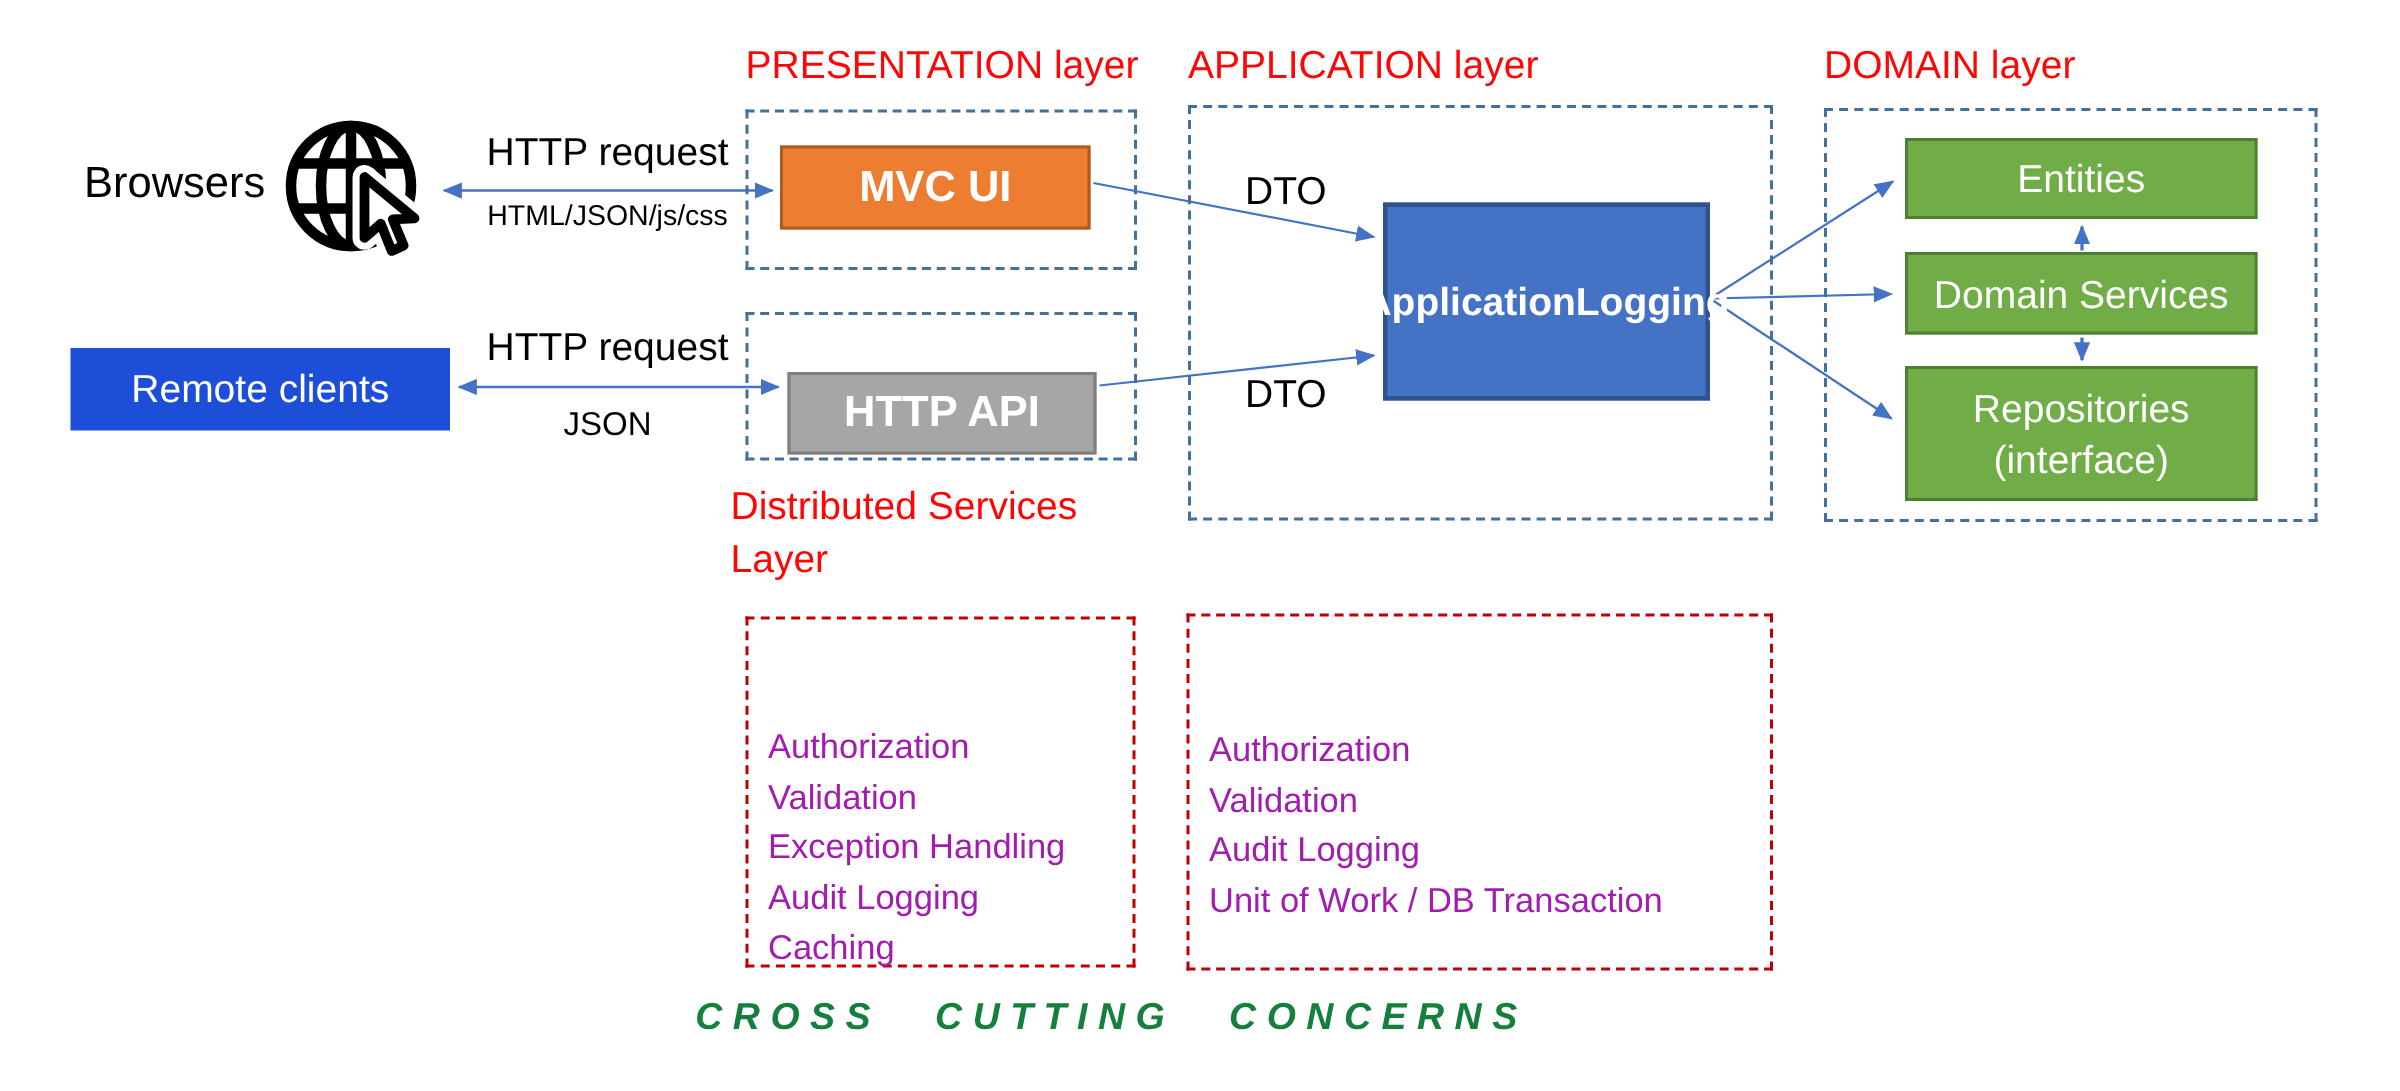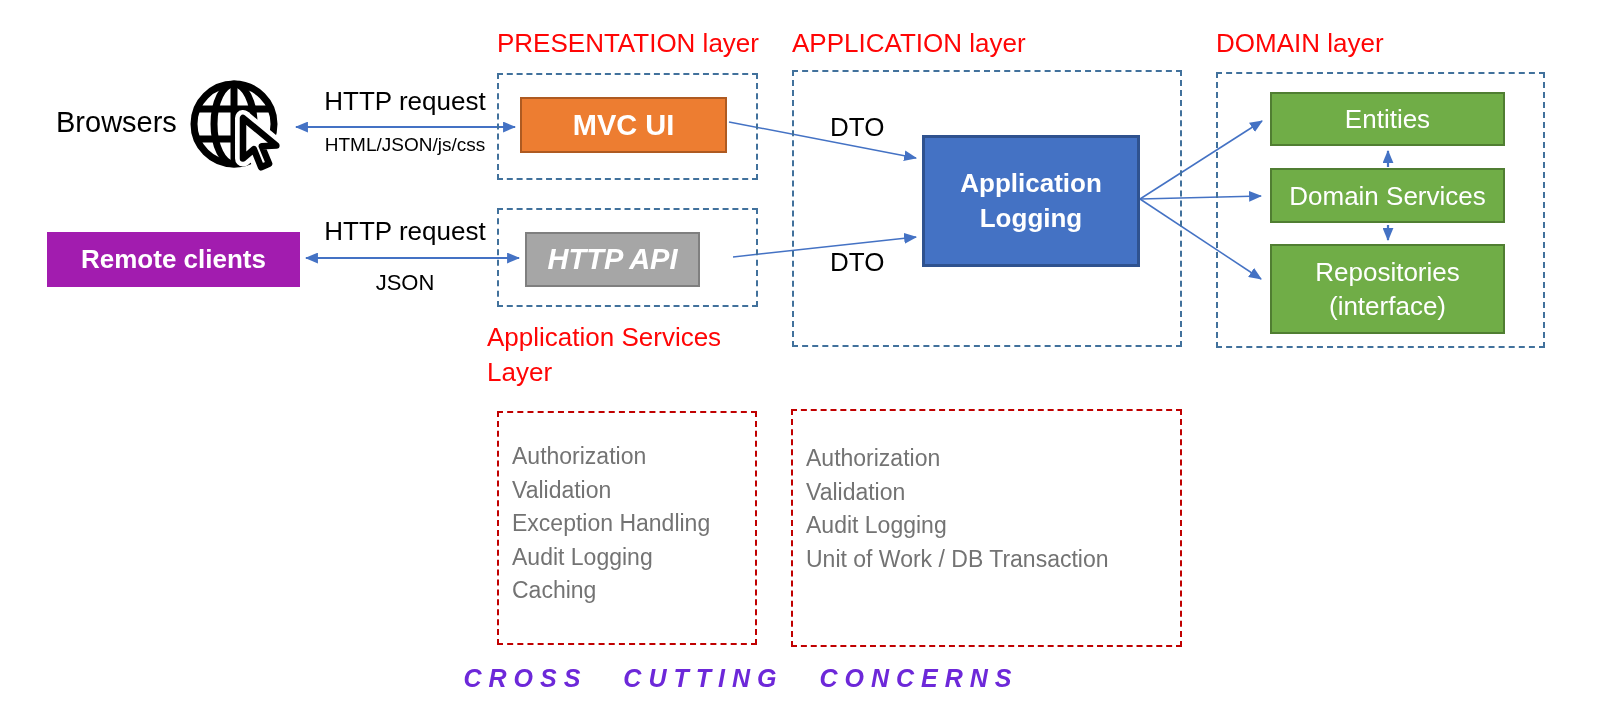--- a/index.html
+++ b/index.html
@@ -21,32 +21,32 @@
   .dash-blue{position:absolute;border:2px dashed #41719C;box-sizing:border-box;}
   .dash-red{position:absolute;border:2px dashed #C00000;box-sizing:border-box;}
 
   
   .fillbox{
     position:absolute;display:flex;align-items:center;justify-content:center;
     color:#ffffff;text-align:center;box-sizing:border-box;
   }
   .mvc{background:#ED7D31;border:2px solid #AE5A21;font-size:29px;font-weight:bold;}
   .api{background:#A6A6A6;border:2px solid #7F7F7F;font-size:29px;font-weight:bold;}
-  .apps{background:#4472C4;border:3px solid #2F528F;font-size:26px;font-weight:bold;line-height:35px;flex-direction:column;}
+  .apps{background:#4472C4;border:3px solid #2F528F;font-size:26px;font-weight:bold;line-height:35px;flex-direction:row;}
   .green{background:#70AD47;border:2px solid #507E32;font-size:26px;line-height:34px;padding:0 6px;}
-  .remote{background:#a21caf;font-size:26px;font-weight:bold;}
+  .remote{background:#1d4ed8;font-size:26px;}
 
   
   .blabel{position:absolute;color:#000000;text-align:center;white-space:nowrap;}
 
   
-  .concerns{position:absolute;color:#737373;font-size:23px;line-height:33.5px;}
+  .concerns{position:absolute;color:#a21caf;font-size:23px;line-height:33.5px;margin-top:41px;}
 
   .footer-text{
-    position:absolute;color:#6d28d9;font-size:25px;font-weight:600;font-style:italic;
+    position:absolute;color:#15803d;font-size:25px;font-weight:600;font-style:italic;
     letter-spacing:7px;word-spacing:22px;text-align:center;white-space:nowrap;
   }
 </style>
 </head>
 <body>
 
 <div class="canvas">
 
   <svg class="arrows" viewBox="0 0 1600 727">
     <defs>
@@ -93,25 +93,25 @@
   <div class="blabel" style="left:317px;top:216px;width:176px;font-size:26px;">HTTP request</div>
   <div class="blabel" style="left:317px;top:270px;width:176px;font-size:22px;">JSON</div>
 
   <div class="layer-title" style="left:497px;top:28px;width:261px;">PRESENTATION layer</div>
   <div class="dash-blue" style="left:497px;top:73px;width:261px;height:107px;"></div>
   <div class="fillbox mvc" style="left:520px;top:97px;width:207px;height:56px;">
     <span>MVC UI</span>
   </div>
 
   <div class="dash-blue" style="left:497px;top:208px;width:261px;height:99px;"></div>
-  <div class="fillbox api" style="left:525px;top:232px;width:175px;height:55px;font-style:italic;">
+  <div class="fillbox api" style="left:525px;top:248px;width:206px;height:55px;">
     <span>HTTP API</span>
   </div>
   <div class="layer-title wrap" style="left:487px;top:320px;width:281px;">
-    <div>Application Services</div>
+    <div>Distributed Services</div>
     <div>Layer</div>
   </div>
 
   <div class="layer-title" style="left:792px;top:28px;width:360px;">APPLICATION layer</div>
   <div class="dash-blue" style="left:792px;top:70px;width:390px;height:277px;"></div>
   <div class="blabel" style="left:830px;top:112px;font-size:26px;">DTO</div>
   <div class="blabel" style="left:830px;top:247px;font-size:26px;">DTO</div>
   <div class="fillbox apps" style="left:922px;top:135px;width:218px;height:132px;">
     <div>Application</div>
     <div>Logging</div>

